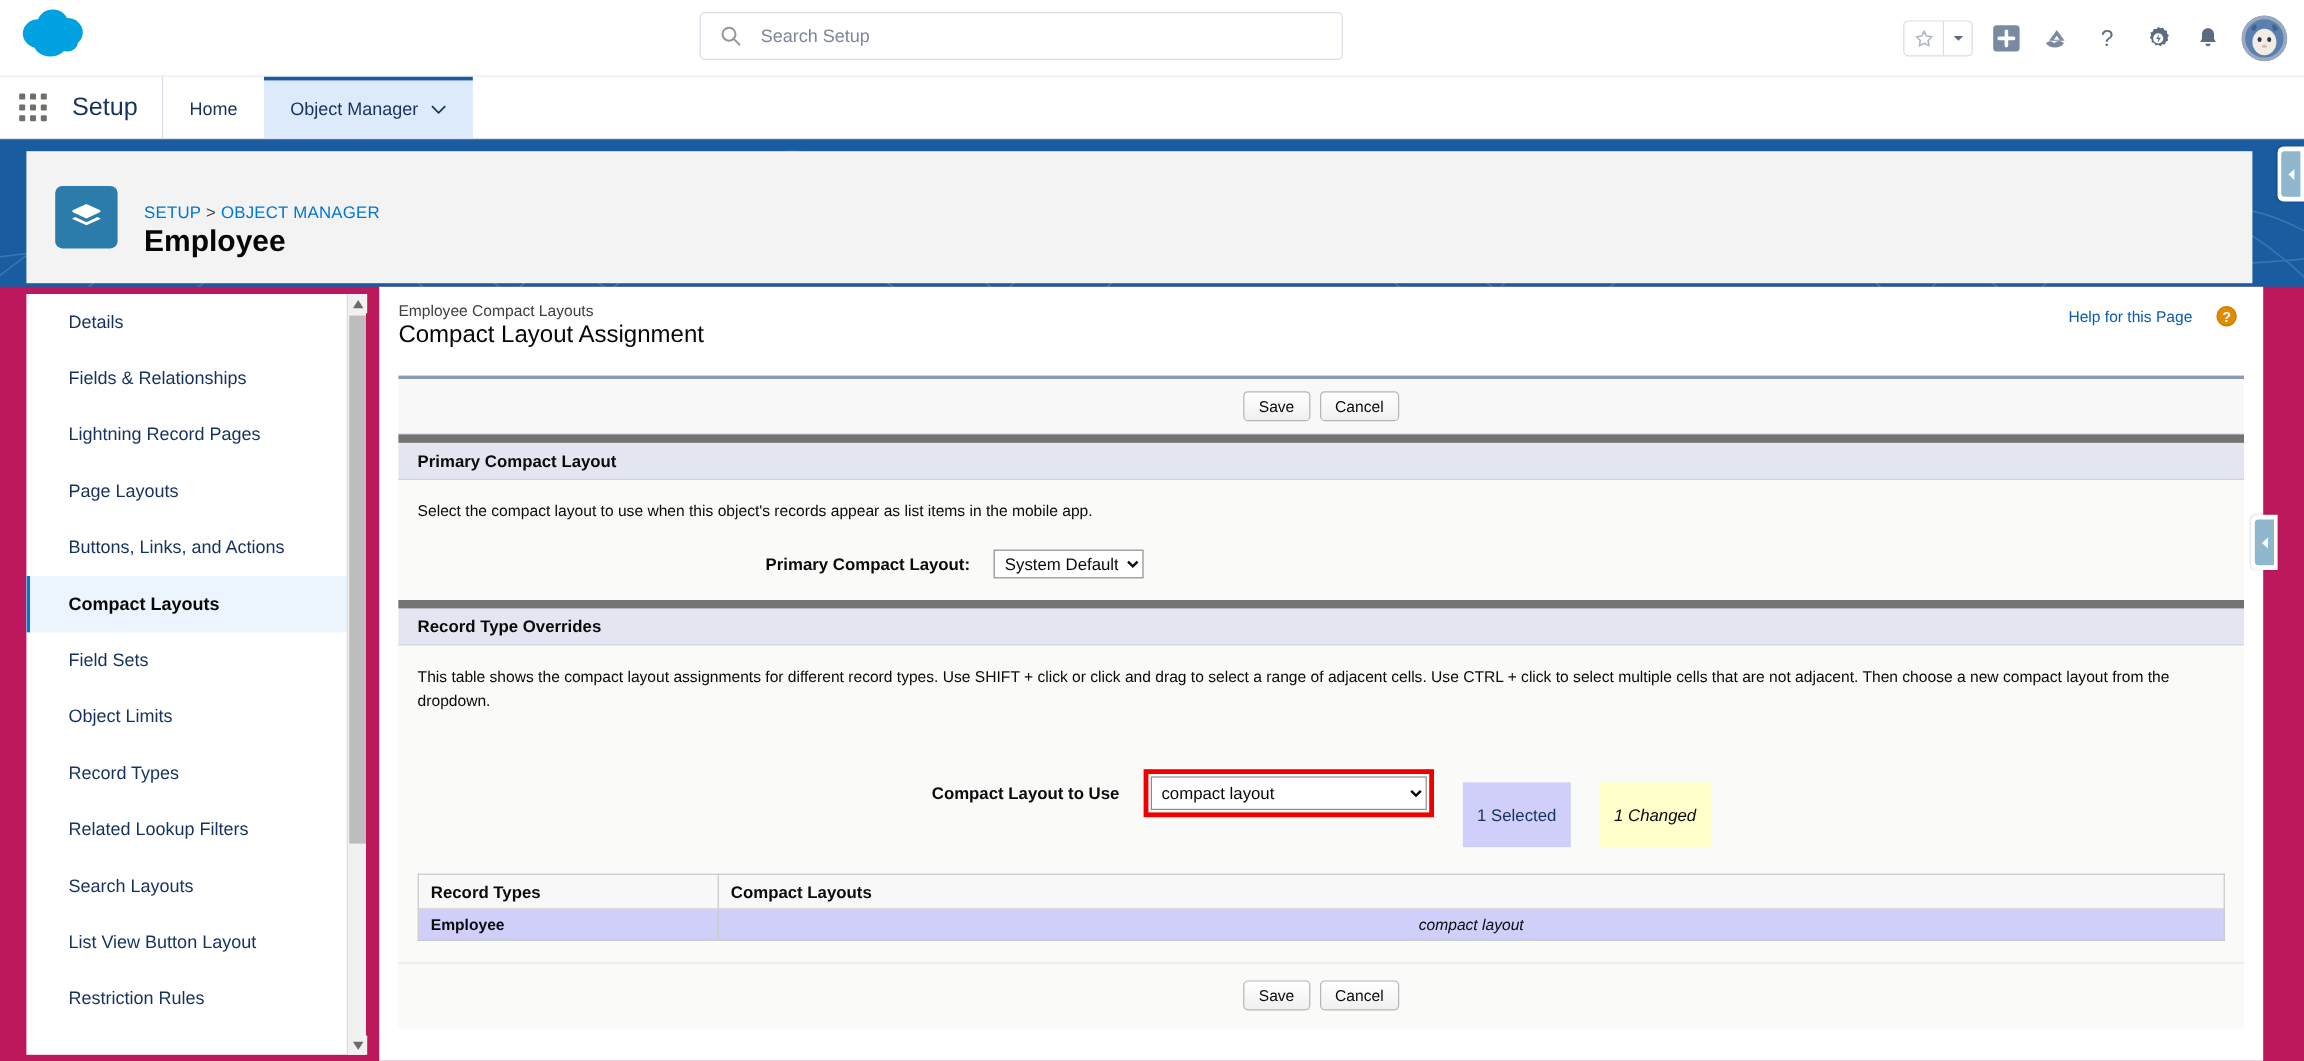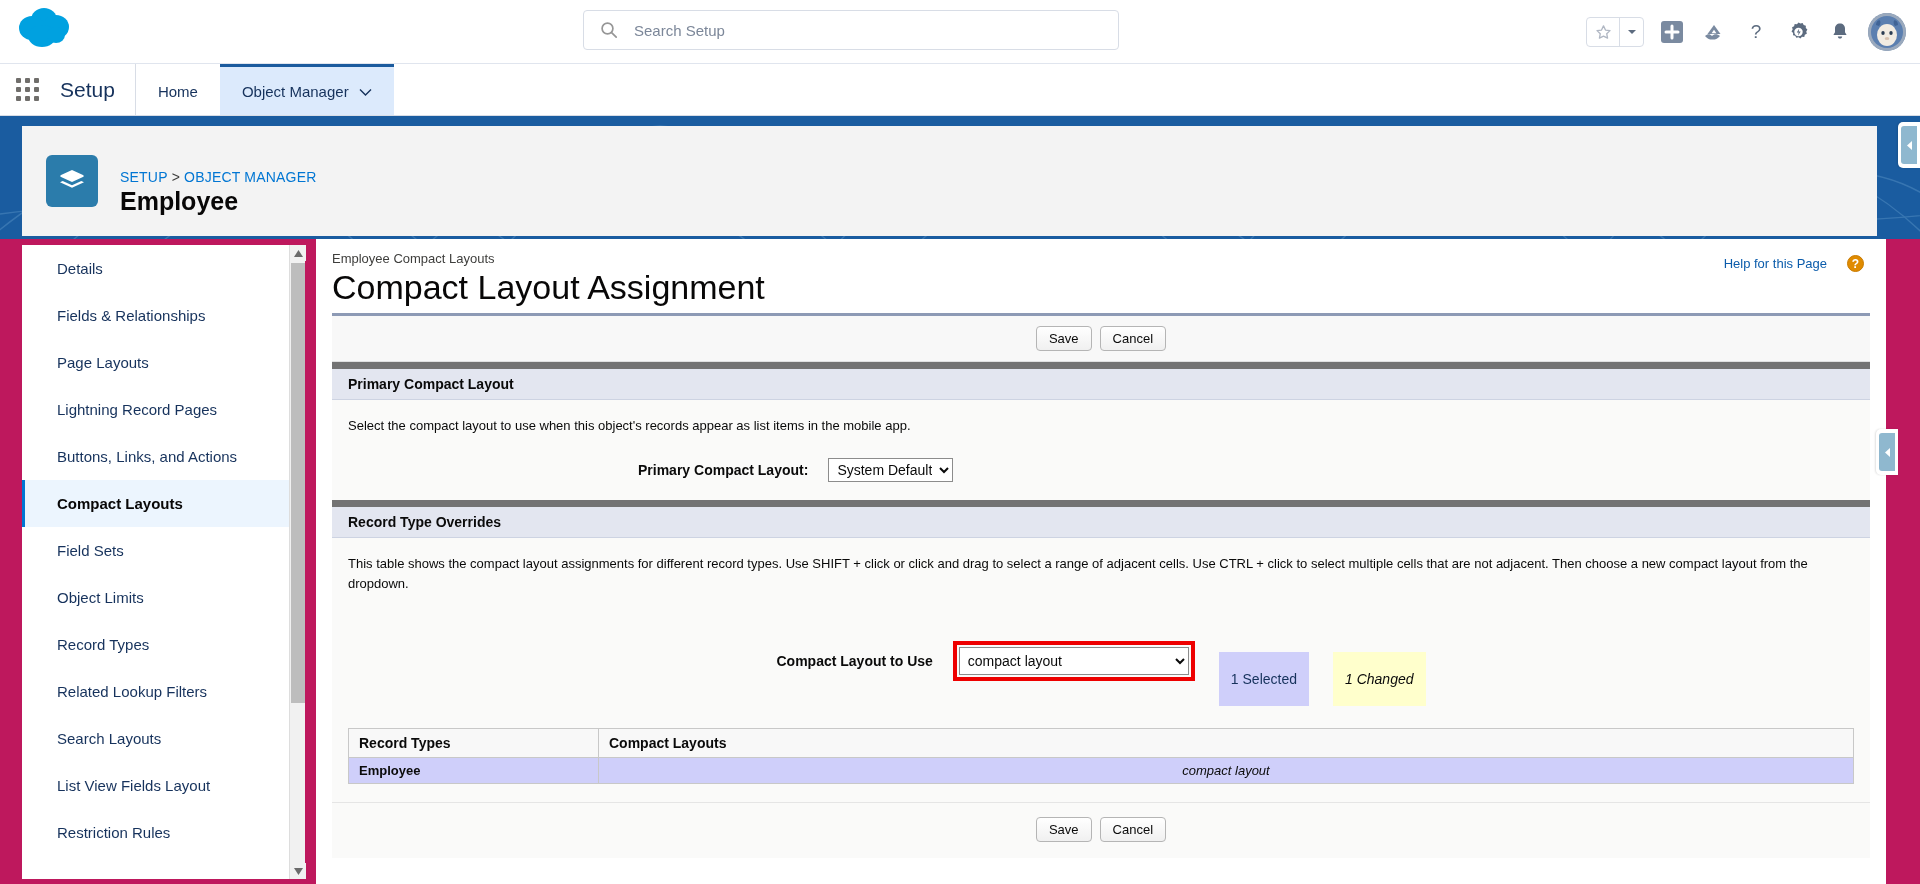--- a/index.html
+++ b/index.html
@@ -174,21 +174,21 @@
   }
 
   
   .main {
     position: absolute; left: 316px; top: 0;
     width: 1570px; height: 645px;
     background: #ffffff; padding: 0;
   }
   .main-head { position: relative; height: 74px; padding: 12px 0 0 16px; }
   .sub-label { font-size: 13px; color: #3e3e3c; }
-  .main-title { font-size: 34px; color: #080707; margin-top: 2px; font-weight: 400; }
+  .main-title { font-size: 20px; color: #080707; margin-top: 2px; font-weight: 400; }
   .help-link {
     position: absolute; right: 22px; top: 16px;
     font-size: 13px; color: #0b5cab; cursor: pointer;
     display: flex; align-items: center; gap: 20px;
   }
   .help-badge {
     width: 17px; height: 17px; border-radius: 50%;
     background: #e08b00; color: #fff; font-size: 12px; font-weight: bold;
     display: flex; align-items: center; justify-content: center;
     border: 1px solid #c97b00;
@@ -446,24 +446,24 @@
 <div class="body-area">
 
   <div class="sidebar">
     <div class="side-item">
         <span>Details</span>
       </div>
     <div class="side-item">
         <span>Fields &amp; Relationships</span>
       </div>
     <div class="side-item">
+        <span>Lightning Record Pages</span>
+      </div>
+    <div class="side-item">
         <span>Page Layouts</span>
-      </div>
-    <div class="side-item">
-        <span>Lightning Record Pages</span>
       </div>
     <div class="side-item">
         <span>Buttons, Links, and Actions</span>
       </div>
     <div class="side-item active">
         <span>Compact Layouts</span>
       </div>
     <div class="side-item">
         <span>Field Sets</span>
       </div>
@@ -473,21 +473,21 @@
     <div class="side-item">
         <span>Record Types</span>
       </div>
     <div class="side-item">
         <span>Related Lookup Filters</span>
       </div>
     <div class="side-item">
         <span>Search Layouts</span>
       </div>
     <div class="side-item">
-        <span>List View Fields Layout</span>
+        <span>List View Button Layout</span>
       </div>
     <div class="side-item">
         <span>Restriction Rules</span>
       </div>
   </div>
 
   <div class="side-scroll">
     <div class="sb-arrow">
       <svg width="9" height="7" viewBox="0 0 9 7">
           <path d="M4.5 0L9 7H0z" fill="#6b6b6b"></path>

